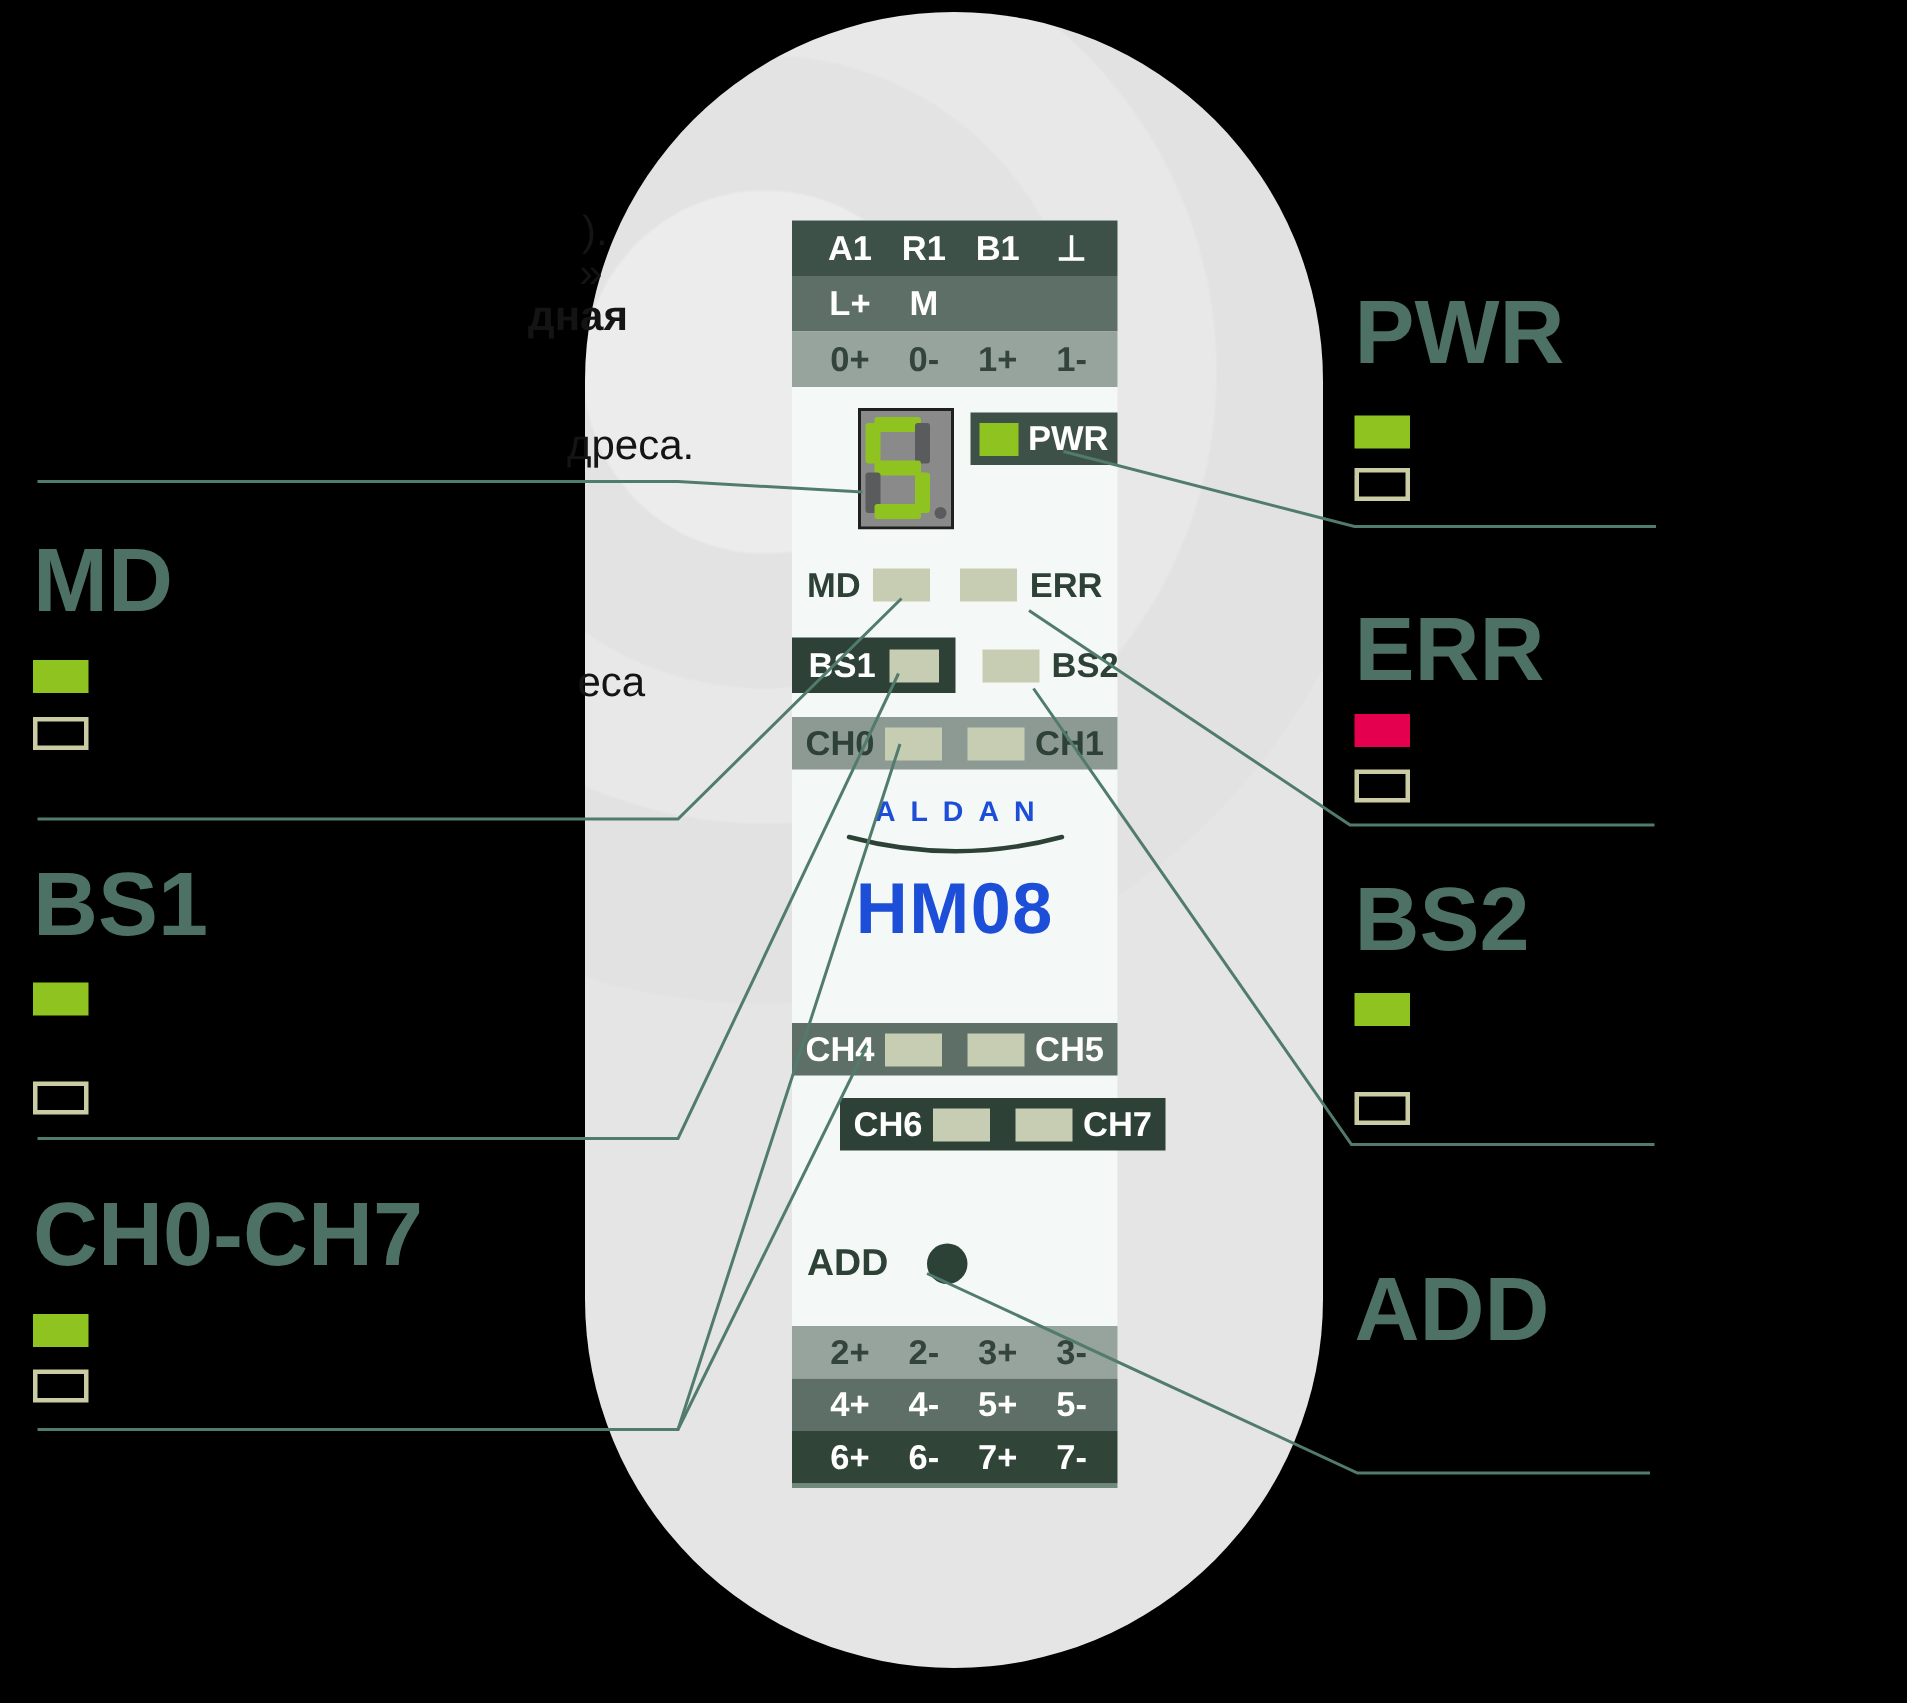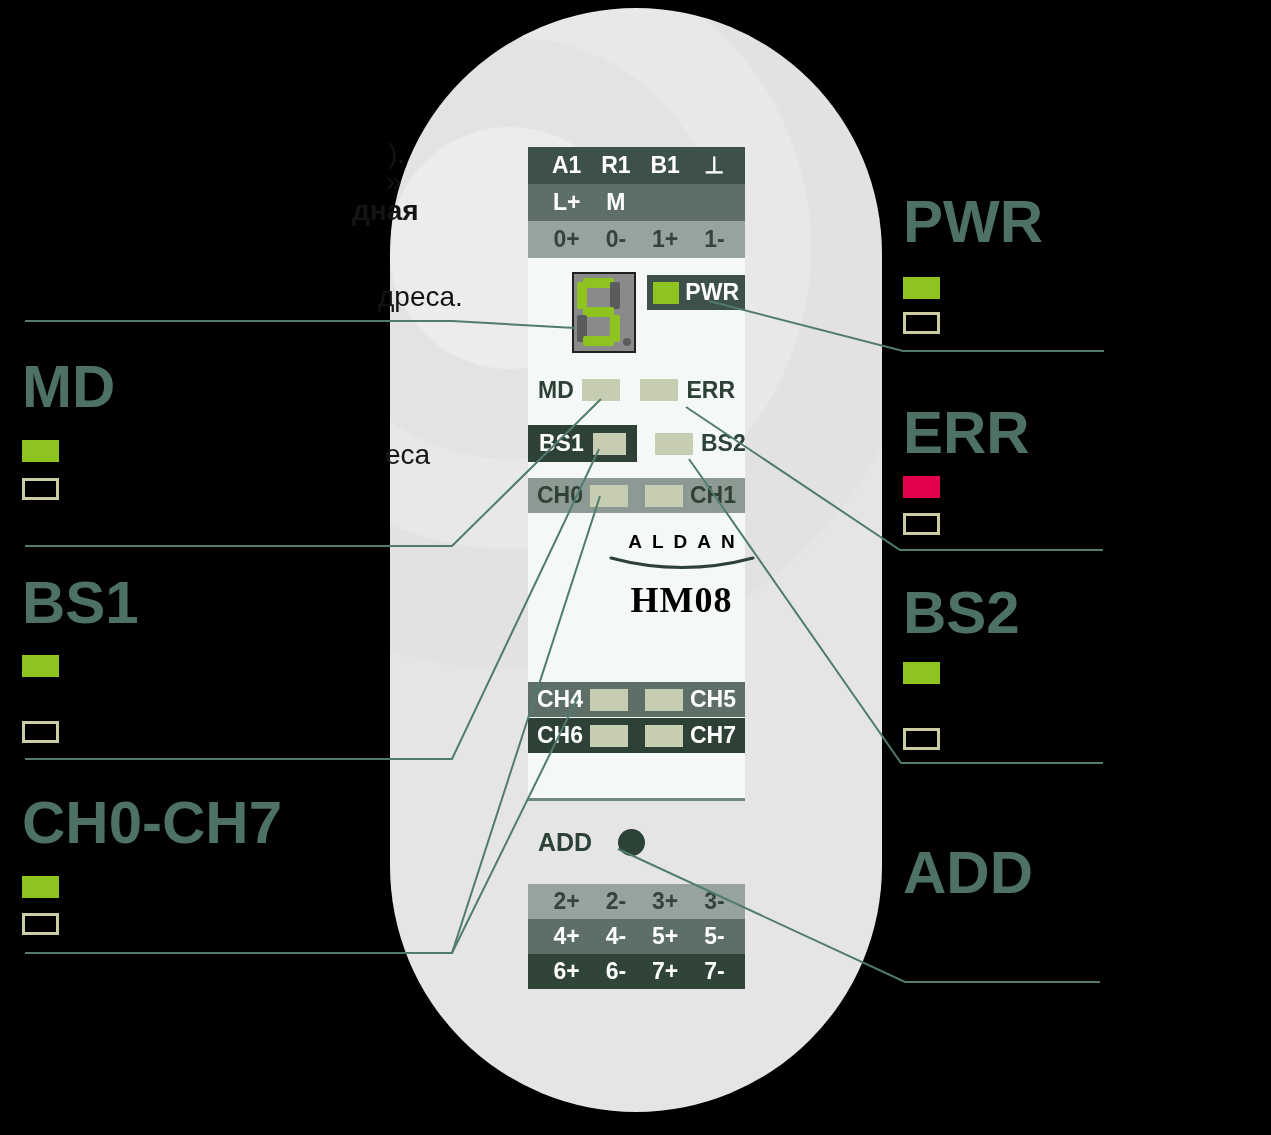--- a/index.html
+++ b/index.html
@@ -6,21 +6,21 @@
   #stage{position:relative;width:1271px;height:1135px;background:#000;overflow:hidden;
          font-family:"Liberation Sans",sans-serif;}
   
   .blob{position:absolute;left:390px;top:8px;width:492px;height:1104px;border-radius:246px;
         background:radial-gradient(circle at 120px 240px,
           #ececec 0 120px,#e3e3e3 122px 210px,#e8e8e8 212px 300px,
           #e2e2e2 302px 420px,#e5e5e5 422px);}
   
   .frag{position:absolute;color:#141414;font-size:28px;line-height:1;white-space:nowrap;}
   
-  .panel{position:absolute;left:528px;top:147px;width:217px;height:654px;background:#f4f8f6;
+  .panel{position:absolute;left:528px;top:147px;width:217px;height:845px;background:#f4f8f6;
          border-bottom:3px solid #6f8a7d;box-sizing:border-box;}
   .trow{position:absolute;left:0;width:217px;height:37px;display:flex;align-items:center;
         padding:0 6px 0 14px;box-sizing:border-box;font-weight:bold;font-size:23px;}
   .trow span{flex:1;text-align:center;}
   .row-dark{background:#3e5148;color:#fff;}
   .row-mid{background:#5d6f66;color:#fff;}
   .row-light{background:#97a39d;color:#33443c;}
   .row-darkest{background:#314438;color:#fff;}
   .band{position:absolute;left:0;width:217px;height:35px;display:flex;align-items:center;
         justify-content:space-between;padding:0 9px;box-sizing:border-box;
@@ -37,23 +37,23 @@
           color:#fff;font-weight:bold;font-size:23px;}
   .halfrow{position:absolute;left:0;width:217px;display:flex;align-items:center;
            justify-content:space-between;padding:0 10px;box-sizing:border-box;
            font-weight:bold;font-size:23px;color:#2e4137;}
   .halfrow .grp{display:flex;align-items:center;gap:8px;}
   .bs1box{position:absolute;left:0;top:278px;width:109px;height:37px;background:#2d4136;
           display:flex;align-items:center;gap:9px;padding:0 11px;box-sizing:border-box;
           color:#fff;font-weight:bold;font-size:23px;}
   .bs2grp{position:absolute;left:127px;top:283px;display:flex;align-items:center;gap:8px;
           font-weight:bold;font-size:23px;color:#2e4137;}
-  .brand{position:absolute;left:0;top:384px;width:217px;text-align:center;color:#000000;padding-left:45px;}
+  .brand{position:absolute;left:0;top:384px;width:217px;text-align:center;color:#1d4ed8;}
   .brand .name{font-weight:bold;font-size:19px;letter-spacing:10px;text-indent:10px;}
-  .brand .model{font-weight:bold;font-size:36px;letter-spacing:1px;margin-top:8px;font-family:Liberation Serif, serif;}
+  .brand .model{font-weight:bold;font-size:48px;letter-spacing:1px;margin-top:8px;}
   .addrow{position:absolute;left:0;top:681px;width:217px;display:flex;align-items:center;
           gap:26px;padding:0 10px;box-sizing:border-box;font-weight:bold;font-size:25px;
           color:#2e4137;}
   .addbtn{width:27px;height:27px;border-radius:50%;background:#2d4237;}
   
   .biglabel{position:absolute;color:#4e7166;font-weight:bold;font-size:60px;line-height:1;
             white-space:nowrap;}
   .swatch{position:absolute;width:37px;height:22px;box-sizing:border-box;}
   .sw-on{background:#8fc31f;}
   .sw-err{background:#e5004f;}
@@ -158,21 +158,21 @@
     <div class="band band-mid" style="top:535px;">
       <span class="grp">
         <span>CH4</span>
         <span class="led"></span>
       </span>
       <span class="grp">
         <span class="led"></span>
         <span>CH5</span>
       </span>
     </div>
-    <div class="band band-darkest" style="top:571px;">
+    <div class="band band-darkest" style="top:585px;margin-left:32px;">
       <span class="grp">
         <span>CH6</span>
         <span class="led"></span>
       </span>
       <span class="grp">
         <span class="led"></span>
         <span>CH7</span>
       </span>
     </div>
 

